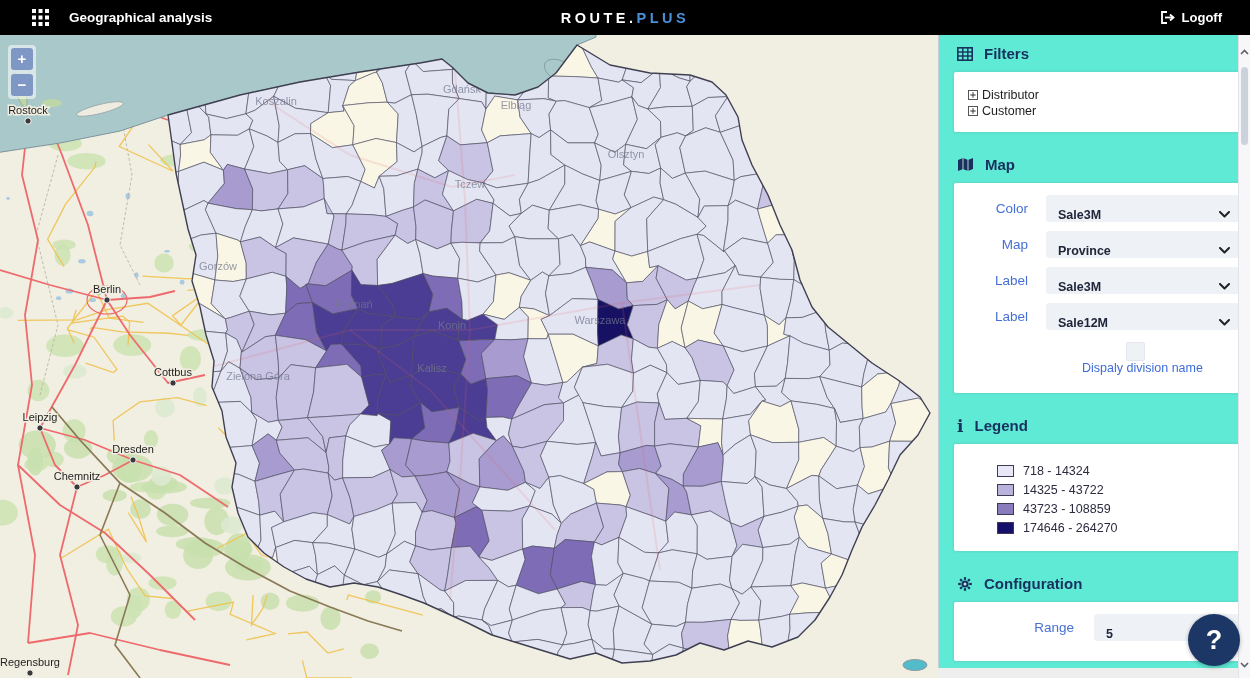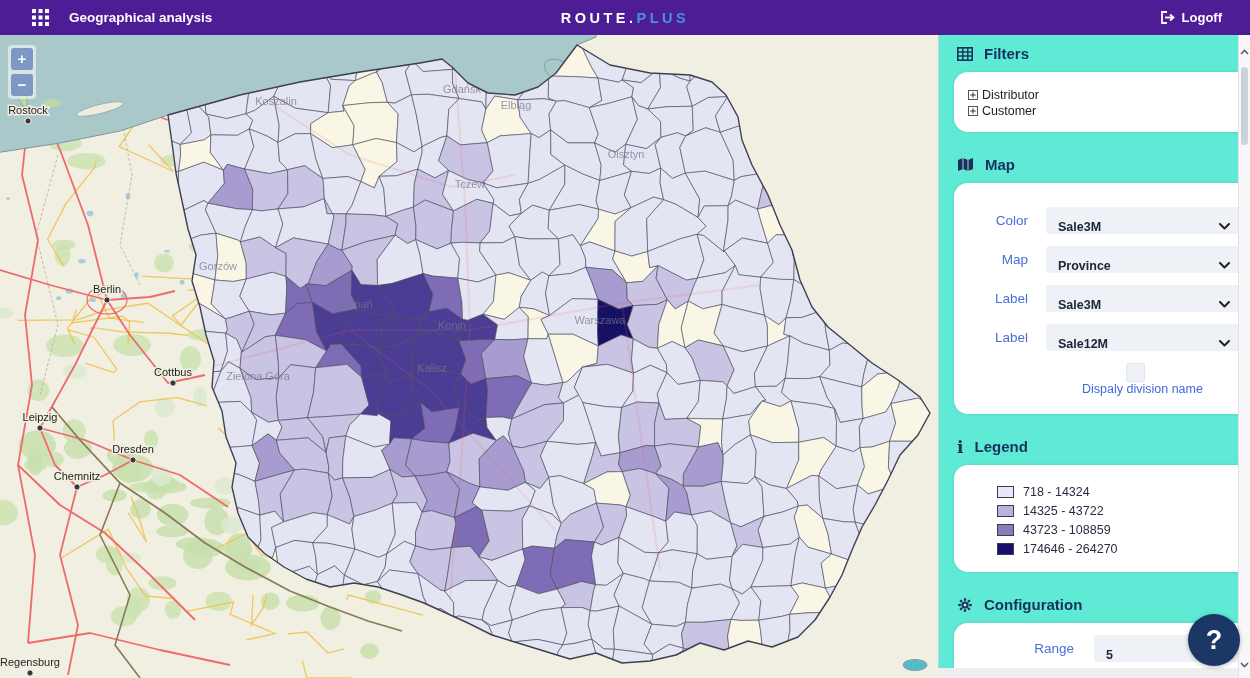--- a/index.html
+++ b/index.html
@@ -1,20 +1,20 @@
 <!DOCTYPE html>
 <html><head>
 <meta charset="utf-8">
 <style>
   html,body{margin:0;padding:0;}
   body{width:1250px;height:678px;overflow:hidden;position:relative;background:#eee;
        font-family:"Liberation Sans",sans-serif;-webkit-font-smoothing:antialiased;}
 
   
-  .topbar{position:absolute;left:0;top:0;width:1250px;height:35px;background:#4c1d95;
+  .topbar{position:absolute;left:0;top:0;width:1250px;height:35px;background:#000000;
           display:flex;align-items:center;z-index:30;}
   .tb-left{display:flex;align-items:center;gap:20px;padding-left:32px;}
   .tb-title{color:#fff;font-size:13.5px;font-weight:700;}
   .brand{position:absolute;left:0;right:0;text-align:center;color:#fff;font-weight:700;
          font-size:14.5px;letter-spacing:3.5px;pointer-events:none;}
   .brand .plus{color:#4a90d8;}
   .logoff{position:absolute;right:28px;top:0;height:35px;display:flex;align-items:center;gap:7px;
           color:#fff;font-size:13px;font-weight:700;cursor:pointer;}
 
   
@@ -24,27 +24,27 @@
   .zoomctl button{display:block;width:22px;height:22px;margin:0 0 4px 0;border:none;border-radius:3px;
            background:#7f97c4;color:#fff;font-size:15px;font-weight:700;line-height:20px;cursor:pointer;padding:0;}
   .zoomctl button:last-child{margin-bottom:0;}
 
   
   .sidebar{position:absolute;left:938px;top:25px;width:328px;height:643px;background:#5eead4;
            border-left:1px solid #c6cedb;box-sizing:border-box;overflow:hidden;}
   .sect-h{display:flex;align-items:center;gap:11px;padding:24px 0 10px 18px;
           font-weight:700;font-size:15px;color:#17315e;}
   .sect-h.first{padding-top:20px;}
-  .card{background:#fff;margin:0 16px 0 15px;border-radius:14px;box-shadow:0 0 3px rgba(100,110,130,.25);}
+  .card{background:#fff;margin:0 16px 0 15px;border-radius:2px;box-shadow:0 0 3px rgba(100,110,130,.25);}
 
   .tree{padding:15px 0 13px 14px;}
   .titem{display:flex;align-items:center;gap:4px;height:16px;font-size:12.5px;color:#1d1d1d;cursor:pointer;}
 
   .mapcard{padding:12px 0 2px;}
-  .mrow{display:flex;align-items:center;height:27px;margin:12px 10px 9px;}
+  .mrow{display:flex;align-items:center;height:27px;margin:0 10px 9px;}
   .mlabel{width:64px;text-align:right;color:#466fd6;font-size:13.5px;flex:none;}
   .mselect{margin-left:18px;flex:1;height:27px;background:#eef1f6;border-radius:3px;display:flex;
            align-items:center;padding:12px 10px 0 12px;font-size:12.5px;font-weight:700;color:#20263a;
            cursor:pointer;box-sizing:border-box;}
   .mselect .sval{flex:1;}
   .chkrow{display:flex;align-items:center;margin:12px 10px 16px 77px;flex-direction:column;}
   .chkbox{width:17px;height:17px;background:#eef1f6;border:1px solid #e2e6ee;border-radius:2px;cursor:pointer;}
   .chklabel{margin-left:14px;color:#3f6cd8;font-size:12.5px;}
 
   .legcard{padding:17px 0 14px 25px;}

